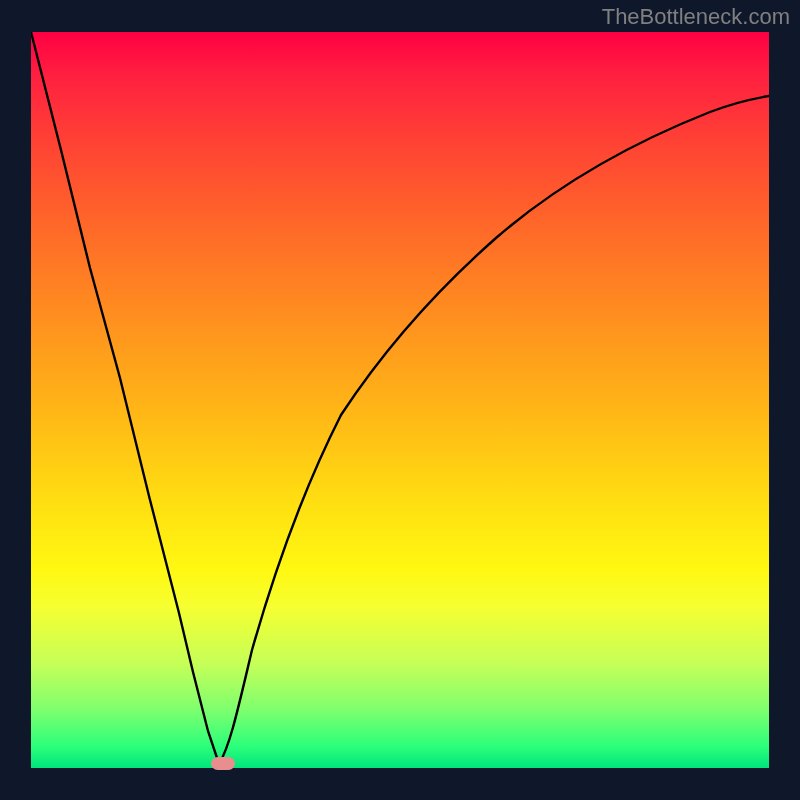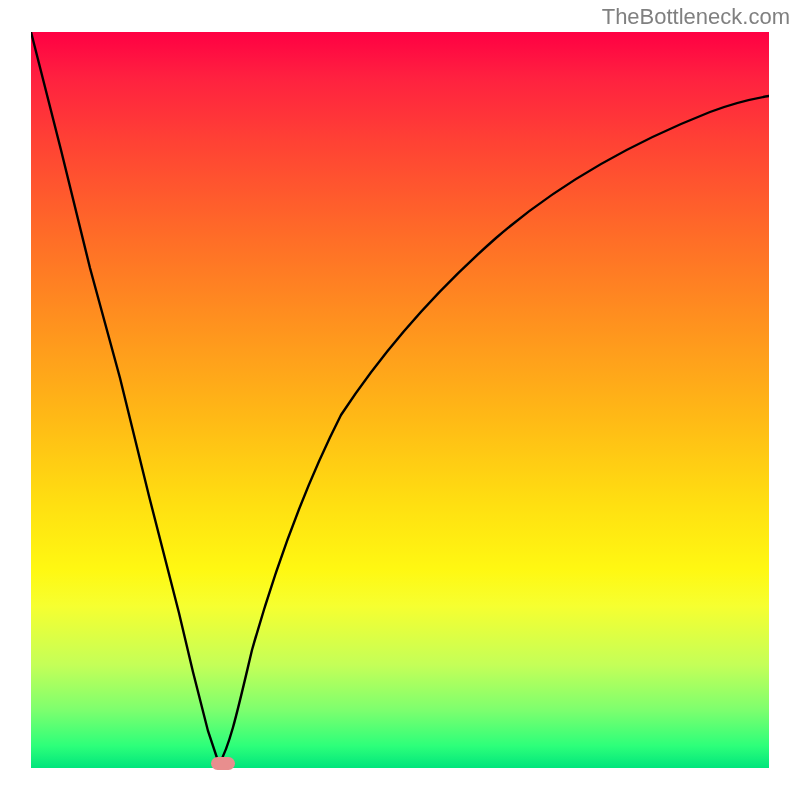--- a/index.html
+++ b/index.html
@@ -10,21 +10,21 @@
     background: #000;
     overflow: hidden;
     font-family: Arial, Helvetica, sans-serif;
   }
   .chart-frame {
     position: absolute;
     top: 0;
     left: 0;
     width: 800px;
     height: 800px;
-    background: #ffffff;
+    background: #0f172a;
   }
   .plot-area {
     position: absolute;
     left: 31px;
     top: 32px;
     width: 738px;
     height: 736px;
   }
   .gradient-bg {
     position: absolute;

